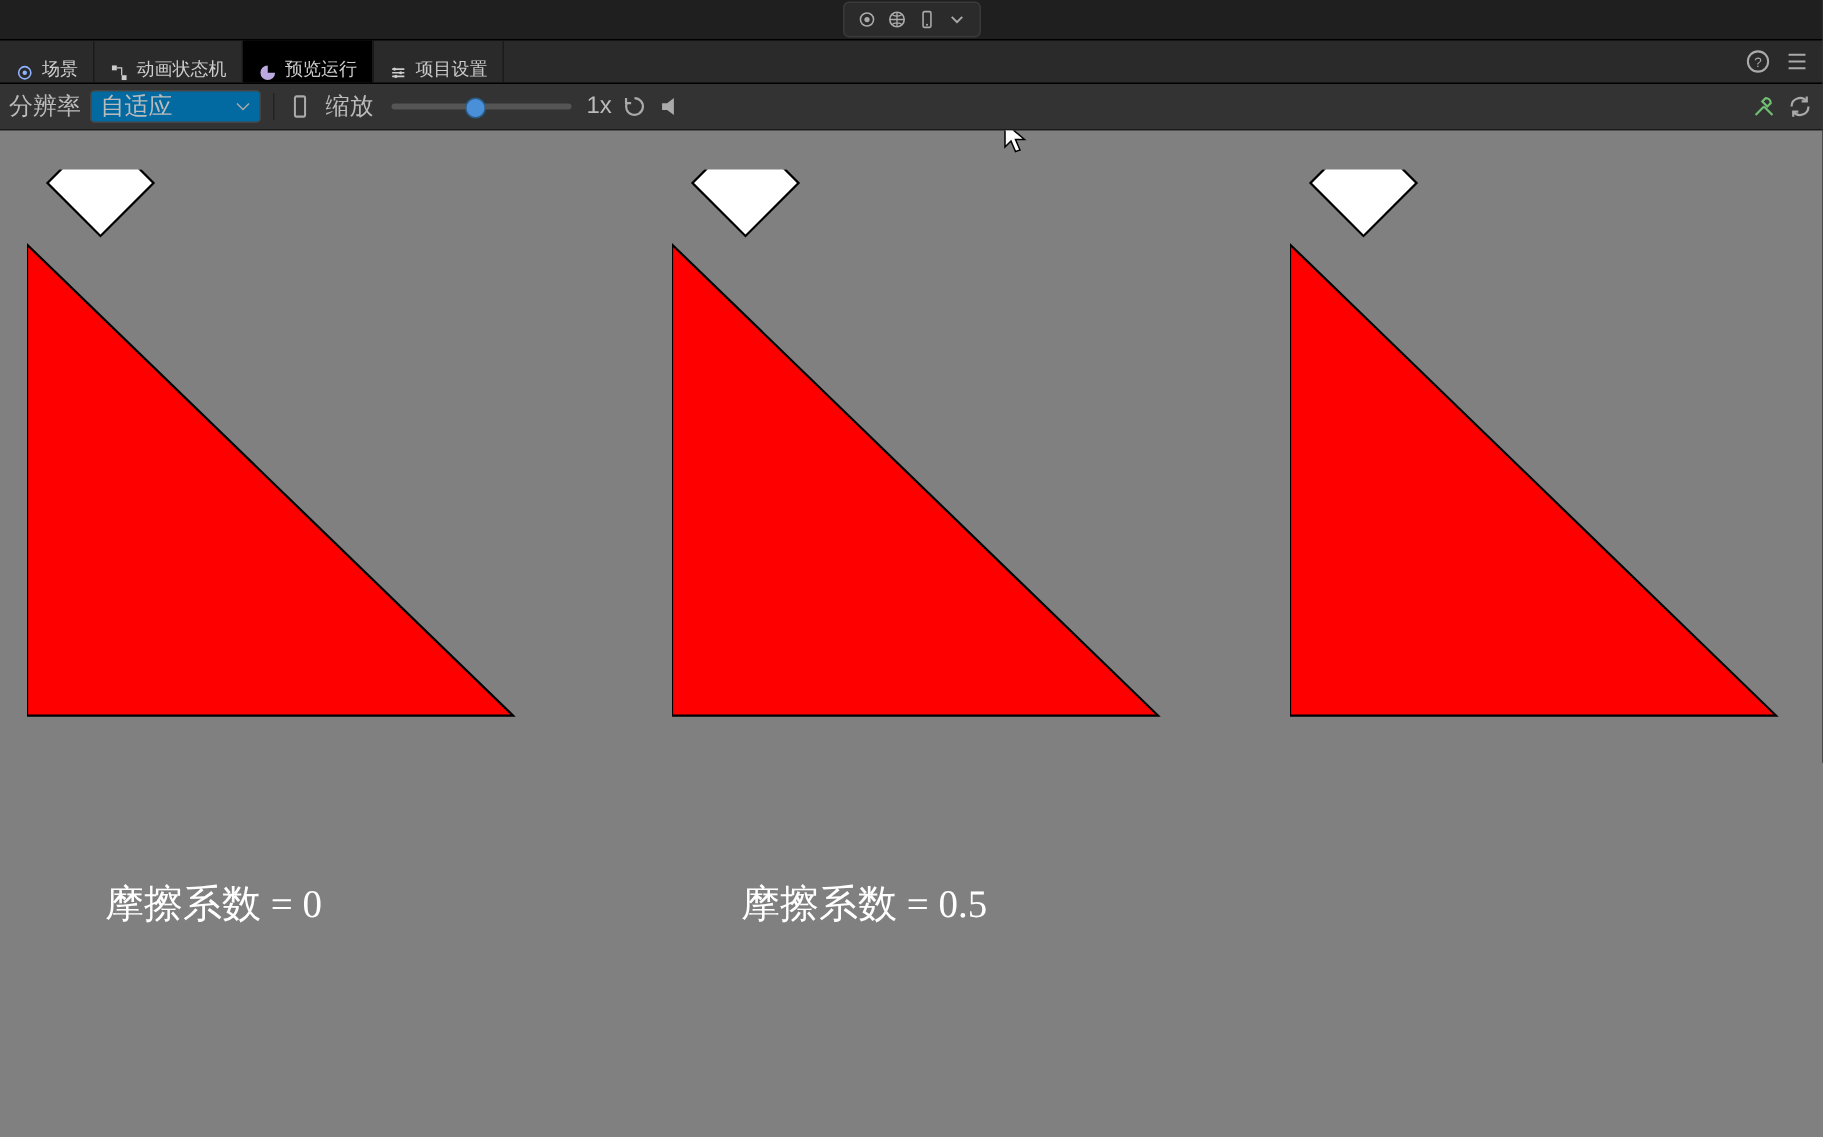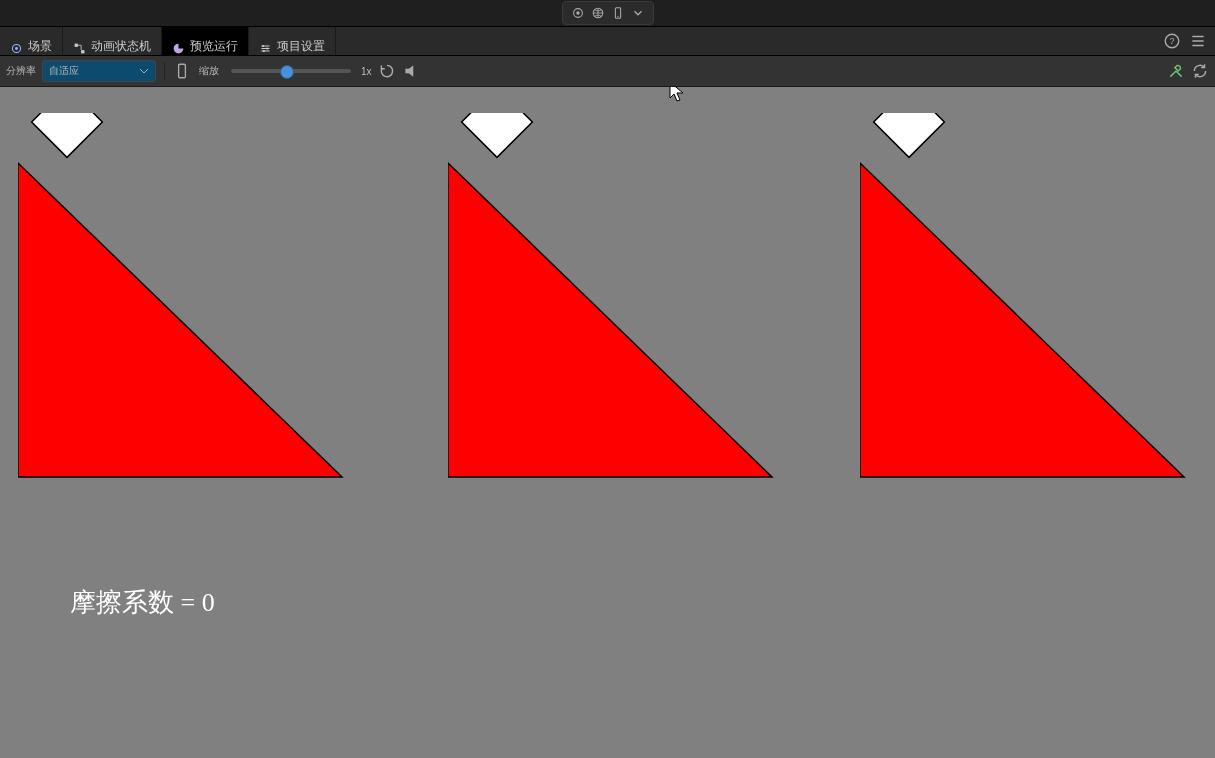--- a/index.html
+++ b/index.html
@@ -9,22 +9,22 @@
   .tb-icon{width:14px;height:14px;display:flex;align-items:center;justify-content:center;color:#aaa}
   
   .tabbar{height:28px;background:#2a2a2a;border-top:1px solid #000;border-bottom:1px solid #000;display:flex;align-items:stretch}
   .tab{display:flex;align-items:flex-end;gap:5px;padding:0 10px;font-size:12px;color:#ccc;cursor:pointer;border-right:1px solid #1a1a1a}
   .tab.active{background:#000000}
   .tab svg{width:13px;height:13px}
   .tabbar-spacer{flex:1}
   .tabbar-right{display:flex;align-items:center;gap:8px;padding:0 8px}
   .ic-btn{width:18px;height:18px;display:flex;align-items:center;justify-content:center;color:#aaa;cursor:pointer}
   
-  .toolbar{height:30px;background:#333333;border-bottom:1px solid #1a1a1a;display:flex;align-items:center;padding:0 6px;gap:6px;font-size:10px;color:#bbb}
-  .sel{display:flex;align-items:center;gap:4px;background:#0c4a6e;border:1px solid #444;border-radius:3px;padding:1px 6px;height:18px;min-width:100px;cursor:pointer}
+  .toolbar{height:30px;background:#333333;border-bottom:1px solid #1a1a1a;display:flex;align-items:center;padding:0 6px;gap:6px;font-size:16px;color:#bbb}
+  .sel{display:flex;align-items:center;gap:4px;background:#0369a1;border:1px solid #444;border-radius:3px;padding:1px 6px;height:18px;min-width:100px;cursor:pointer}
   .sel .sel-text{flex:1}
   .vsep{width:1px;height:18px;background:#222;margin:0 2px}
   .zoom-label{padding:0 2px}
   .slider{width:120px;height:4px;background:#555;border-radius:2px;position:relative;margin:0 4px;cursor:pointer}
   .slider-knob{position:absolute;top:-4px;width:12px;height:12px;border-radius:50%;background:#4a90d9;border:1px solid #2b5d8a}
   .toolbar-spacer{flex:1}
   .tool-ic{color:#6fbf73}
   
   .preview{position:relative;width:1215px;height:674px;background:#808080;overflow:hidden}
   .sim{position:absolute;top:26px}
@@ -179,17 +179,18 @@
   </div>
 
   <div class="sim sim3">
     <svg class="ramp" width="330" height="370" viewBox="0 0 330 370">
       <polygon points="0,50 0,364 324,364" fill="#FF0000" stroke="#000" stroke-width="1.5"></polygon>
       <rect x="24" y="-16" width="50" height="50" fill="#fff" stroke="#000" stroke-width="1.5" transform="rotate(45 49 9)"></rect>
     </svg>
   </div>
 
   <div class="caption cap1">摩擦系数 = 0</div>
+  <div class="caption cap2">摩擦系数 = 0.5</div>
 
   <svg class="cursor" width="18" height="24" viewBox="0 0 18 24">
     <path d="M1 1l0 16 4-4 3 7 3-1-3-7 6 0z" fill="#fff" stroke="#000" stroke-width="1"></path>
   </svg>
 </div>
 
 </body></html>

